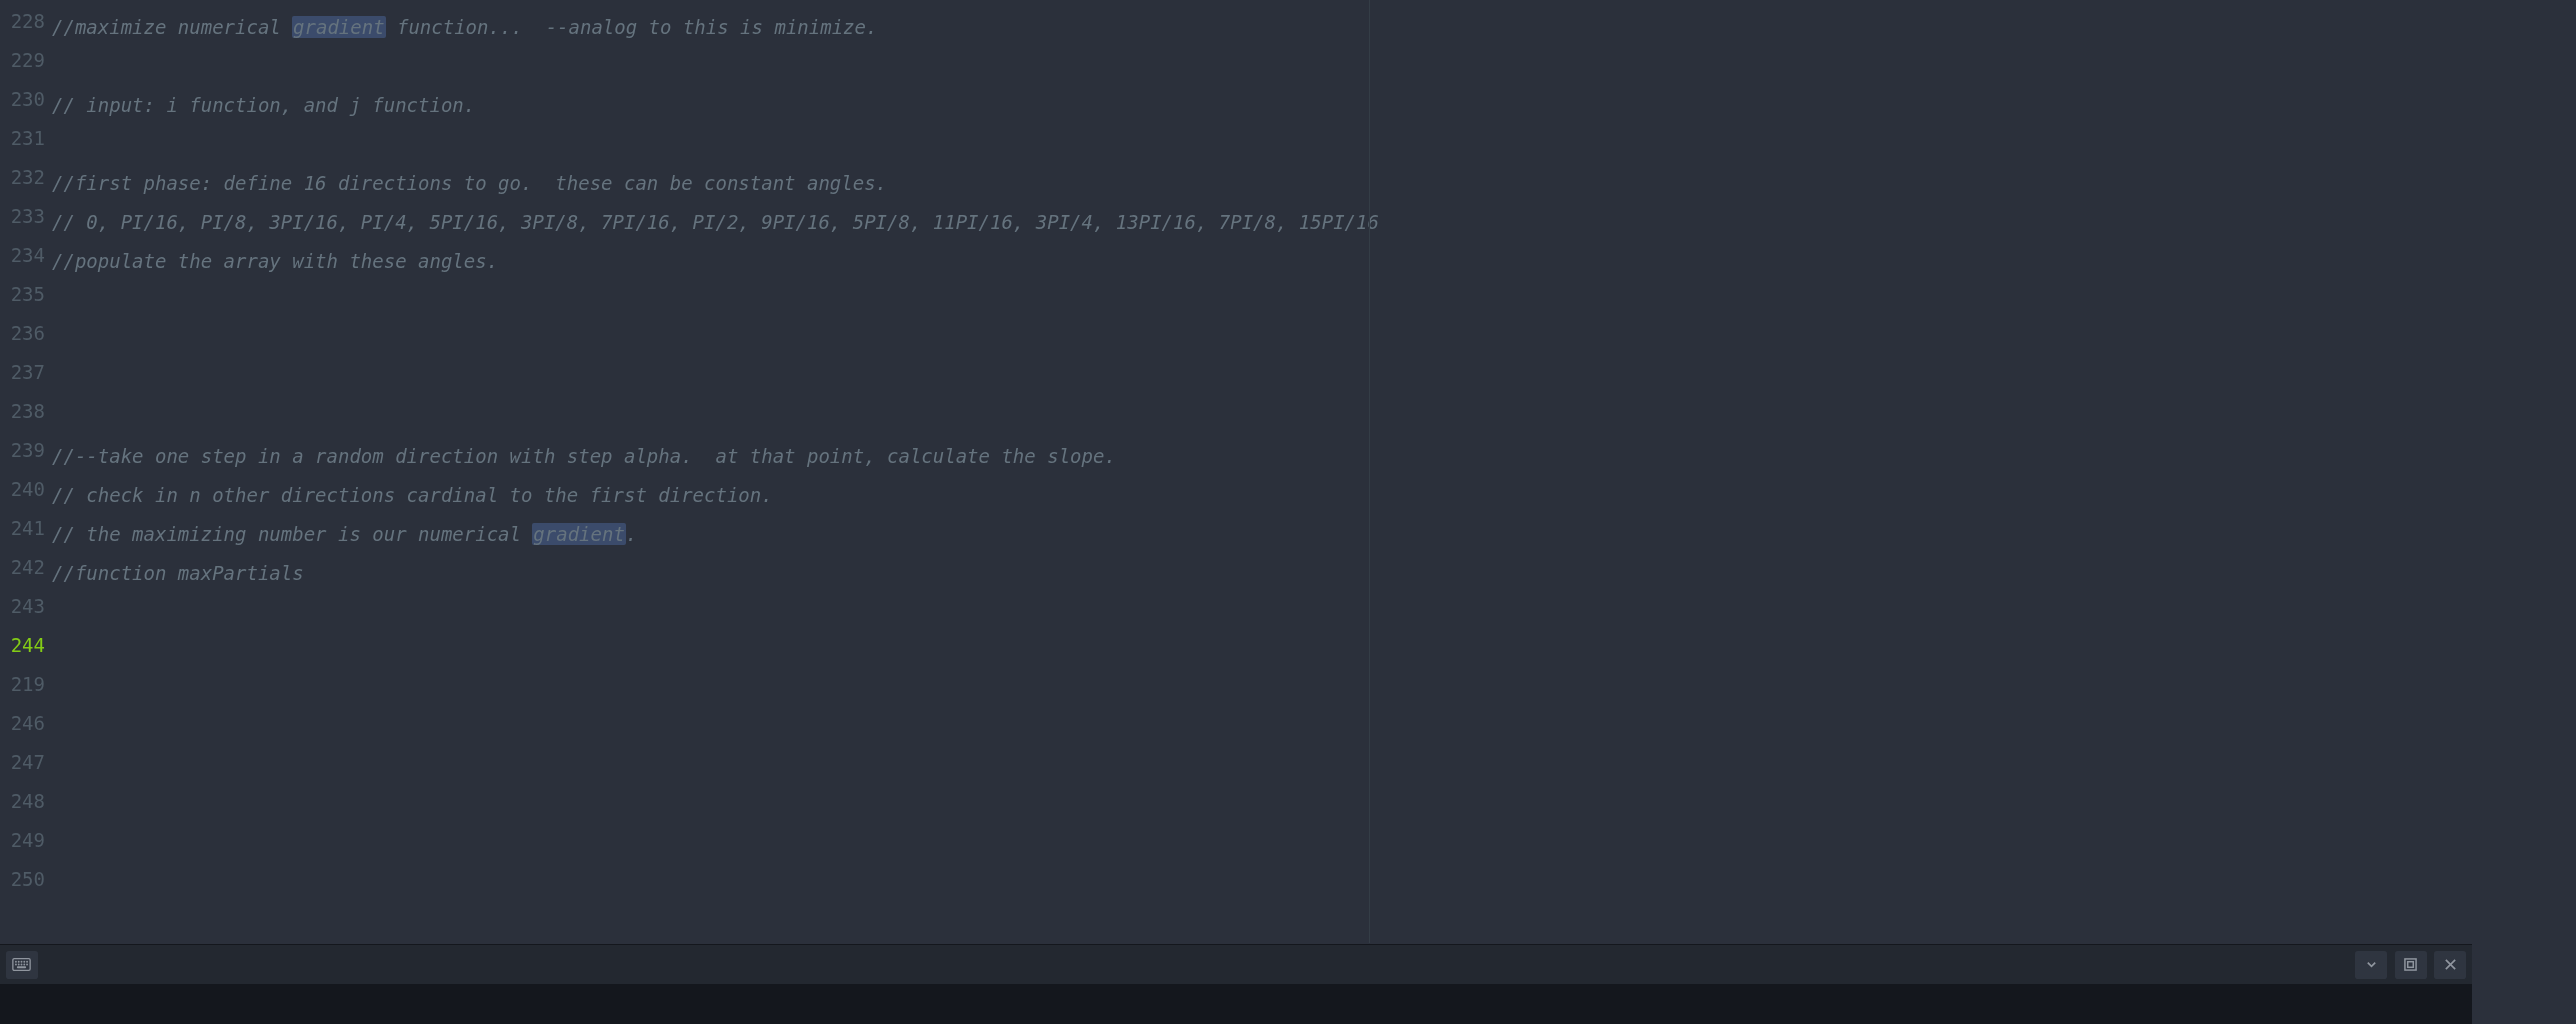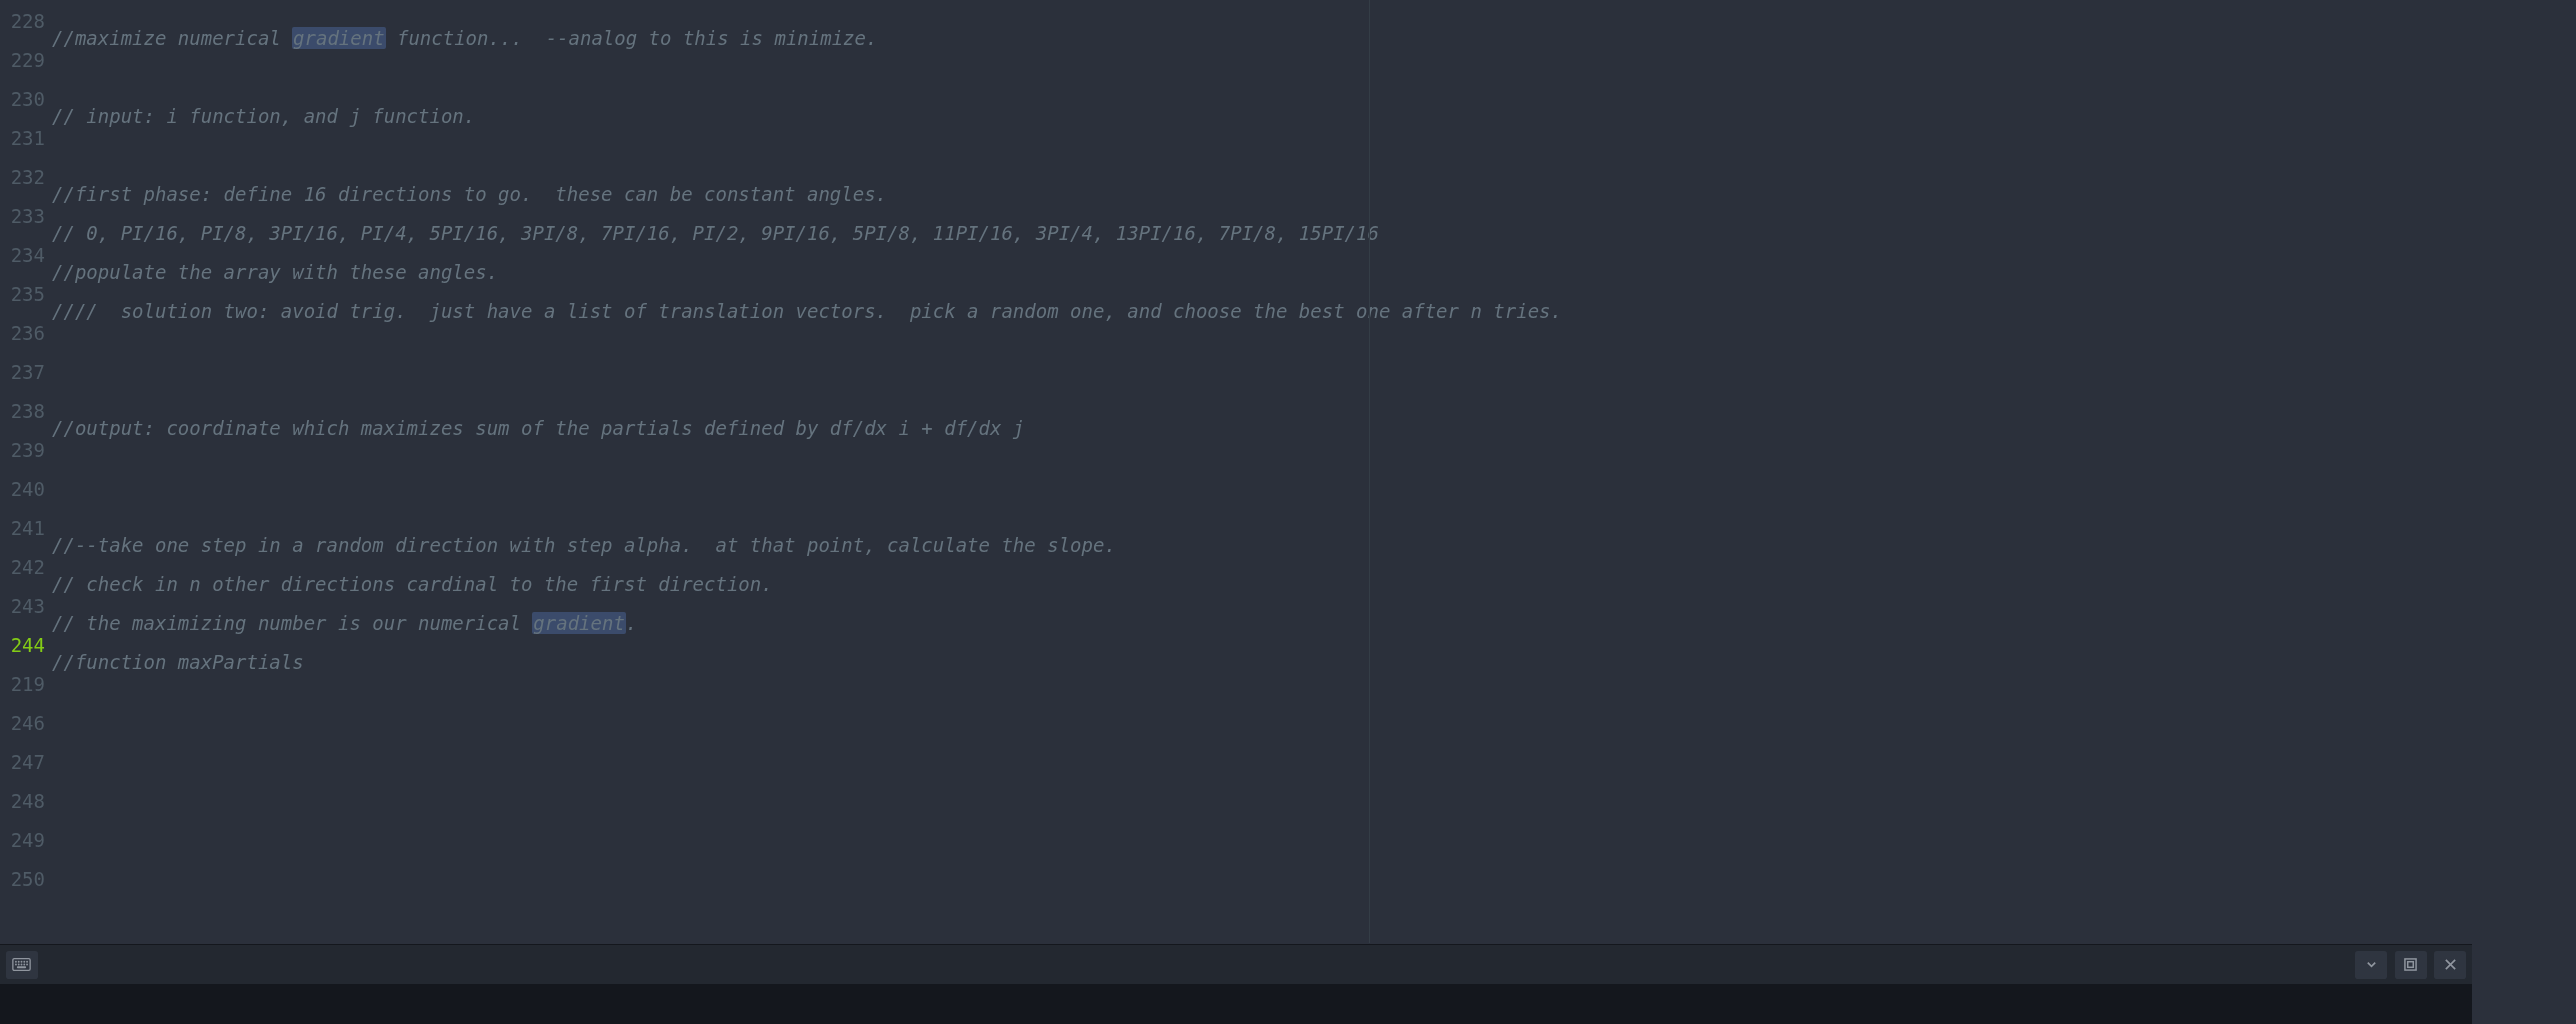--- a/index.html
+++ b/index.html
@@ -50,21 +50,21 @@
     color: #84cc16;
   }
 
   .code {
     position: absolute;
     left: 52px;
     right: 0;
     top: 0;
     bottom: 0;
     line-height: 39px;
-    padding-top: 19px;
+    padding-top: 8px;
   }
 
   .code-line {
     height: 39px;
     white-space: pre;
     position: relative;
   }
 
   .code-line.current {
     background: rgba(79, 91, 102, 0.30);
@@ -181,24 +181,22 @@
         <div>250</div>
       </div>
     <div class="code" id="code">
         <div class="code-line">//maximize numerical <span class="hl">gradient</span> function...  --analog to this is minimize.</div>
         <div class="code-line"></div>
         <div class="code-line">// input: i function, and j function.</div>
         <div class="code-line"></div>
         <div class="code-line">//first phase: define 16 directions to go.  these can be constant angles.</div>
         <div class="code-line">// 0, PI/16, PI/8, 3PI/16, PI/4, 5PI/16, 3PI/8, 7PI/16, PI/2, 9PI/16, 5PI/8, 11PI/16, 3PI/4, 13PI/16, 7PI/8, 15PI/16</div>
         <div class="code-line">//populate the array with these angles.</div>
-        <div class="code-line">////  solution two: avoid trig.  just have a list of translation vectors.  pick a random one, and choose the best one after n tries.</div>
-        <div class="code-line"></div>
-        <div class="code-line"></div>
-        <div class="code-line">//output: coordinate which maximizes sum of the partials defined by df/dx i + df/dx j</div>
+        <div class="code-line"></div>
+        <div class="code-line"></div>
         <div class="code-line"></div>
         <div class="code-line"></div>
         <div class="code-line">//--take one step in a random direction with step alpha.  at that point, calculate the slope.</div>
         <div class="code-line">// check in n other directions cardinal to the first direction.</div>
         <div class="code-line">// the maximizing number is our numerical <span class="hl">gradient</span>.</div>
         <div class="code-line">//function maxPartials</div>
         <div class="code-line"></div>
         <div class="code-line"></div>
         <div class="code-line"></div>
       </div>

